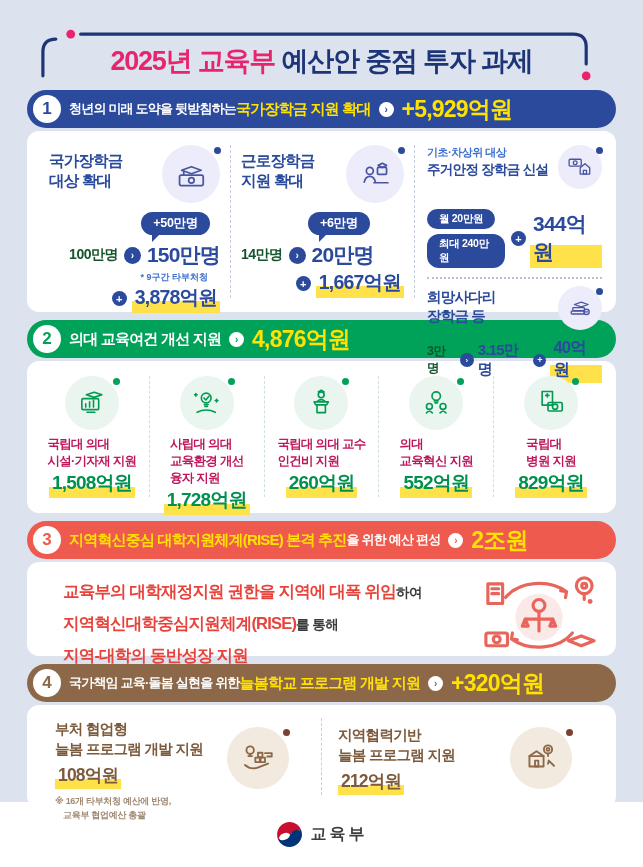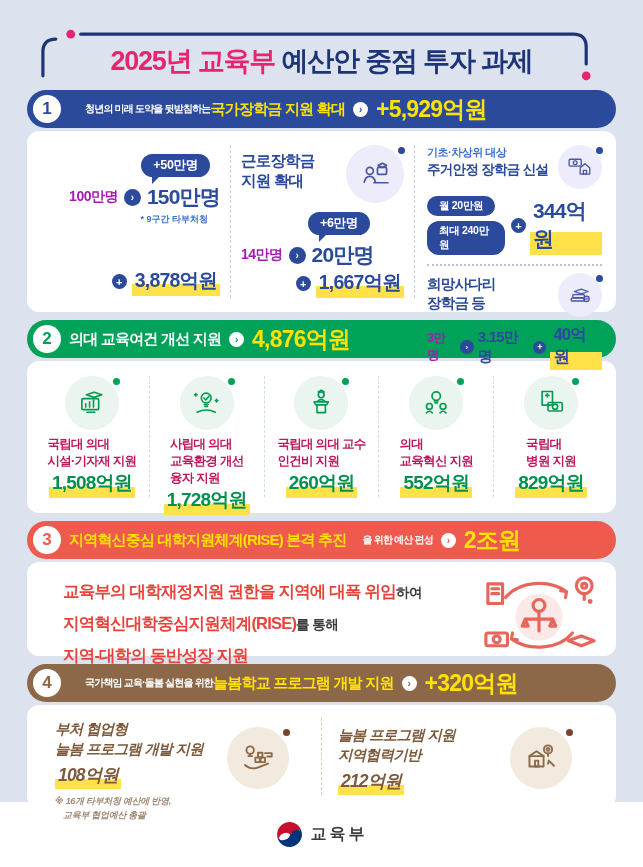--- a/index.html
+++ b/index.html
@@ -12,21 +12,21 @@
   .titlebox svg.frame { position: absolute; inset: 0; width: 100%; height: 100%; }
   .main-title { position: absolute; left: 0; right: 0; top: 15px; text-align: center;
     font-size: 27px; font-weight: 800; color: #1d3576; letter-spacing: -1.2px; }
   .main-title .em { color: #e8246d; }
 
   
   .hd { height: 38px; border-radius: 19px; display: flex; align-items: center;
     padding: 0 14px 0 6px; color: #fff; font-weight: 700; white-space: nowrap; }
   .hd .num { width: 28px; height: 28px; border-radius: 50%; background: #fff; flex: none;
     display: flex; align-items: center; justify-content: center; font-size: 17px; font-weight: 800; margin-right: 8px; }
-  .hd .pre, .hd .rest { font-size: 10px; letter-spacing: -0.8px; margin-left: 16px; }
+  .hd .pre, .hd .rest { font-size: 13px; letter-spacing: -0.8px; }
   .hd .em { color: #ffe200; font-size: 15px; font-weight: 800; letter-spacing: -0.8px; }
   .hd .em.white { color: #fff; }
   .hd .arr { width: 15px; height: 15px; border-radius: 50%; background: #fff; flex: none;
     display: flex; align-items: center; justify-content: center; font-size: 10px; font-weight: 800; margin: 0 8px; }
   .hd .amt { color: #ffe200; font-size: 23px; font-weight: 800; letter-spacing: -0.8px; }
 
   .sec1 .hd { background: #2b4a9c; } .sec1 .hd .num, .sec1 .hd .arr { color: #2b4a9c; }
   .sec2 .hd { background: #00a159; } .sec2 .hd .num, .sec2 .hd .arr { color: #00a159; }
   .sec3 .hd { background: #ee5a4e; } .sec3 .hd .num, .sec3 .hd .arr { color: #ee5a4e; }
   .sec4 .hd { background: #8c6848; } .sec4 .hd .num, .sec4 .hd .arr { color: #8c6848; }
@@ -51,35 +51,35 @@
   .s1col.c2 { width: 184px; border-right: 1px dashed #c5cedf; }
   .s1col.c3 { flex: 1; padding: 0 2px 0 12px; }
   .chead { display: flex; justify-content: space-between; align-items: flex-start; }
   .ctitle { font-size: 15.5px; font-weight: 800; color: #2b4a9c; line-height: 1.3; letter-spacing: -0.8px; padding-top: 6px; }
   .bubblewrap { display: flex; justify-content: flex-end; padding-right: 10px; margin-top: 9px; }
   .bubble { background: #2b4a9c; color: #fff; font-size: 12.5px; font-weight: 700; padding: 3px 12px;
     border-radius: 13px; position: relative; letter-spacing: -0.3px; }
   .bubble:after { content: ""; position: absolute; left: 11px; bottom: -7px;
     border: 4px solid transparent; border-top-color: #2b4a9c; border-left-color: #2b4a9c; }
   .grow { display: flex; align-items: center; justify-content: flex-end; gap: 6px; margin-top: 6px; }
-  .from { color: #a21caf; font-size: 14px; font-weight: 600; letter-spacing: -0.5px; }
+  .from { color: #14532d; font-size: 14px; font-weight: 600; letter-spacing: -0.5px; }
   .goarr { width: 17px; height: 17px; background: #2b4a9c; border-radius: 50%; color: #fff; flex: none;
     font-size: 10px; font-weight: 800; display: flex; align-items: center; justify-content: center; }
   .goarr.sm2 { width: 14px; height: 14px; font-size: 8px; }
   .to { color: #2b4a9c; font-size: 21px; font-weight: 800; letter-spacing: -0.8px; }
   .note9 { text-align: right; color: #3d6fd0; font-size: 9px; font-weight: 700; margin: 2px 12px 0 0; }
   .amtrow { display: flex; align-items: center; justify-content: flex-end; gap: 5px; margin-top: auto; padding-bottom: 2px; }
   .plusc { width: 15px; height: 15px; border-radius: 50%; background: #2b4a9c; color: #fff; flex: none;
     font-size: 11px; font-weight: 800; display: flex; align-items: center; justify-content: center; }
   .hl { background: linear-gradient(transparent 60%, #ffe24a 60%); padding: 0 3px 2px; }
   .amt1 { font-size: 19.5px; font-weight: 800; color: #2b4a9c; letter-spacing: -0.8px; }
 
   .sub3 { color: #3d6fd0; font-size: 11px; font-weight: 700; letter-spacing: -0.5px; }
   .t3 { color: #2b4a9c; font-size: 13.5px; font-weight: 800; letter-spacing: -0.7px; margin-top: 1px; }
-  .pillrow { display: flex; align-items: center; gap: 6px; margin-top: 7px; }
+  .pillrow { display: flex; align-items: center; gap: 6px; margin-top: 20px; }
   .pills { display: flex; flex-direction: column; gap: 5px; align-items: flex-start; }
   .pill { background: #2b4a9c; color: #fff; font-size: 10.5px; font-weight: 700; border-radius: 12px;
     padding: 3px 12px; letter-spacing: -0.3px; }
   .amt344 { display: flex; align-items: center; gap: 4px; margin-left: auto; }
   .amt344 .v { font-size: 21px; font-weight: 800; color: #2b4a9c; letter-spacing: -0.8px; }
   .dotline { border-top: 2px dotted #b9c3d6; margin: 9px 0 7px; }
   .c3b-row { display: flex; align-items: center; gap: 4px; margin-top: 7px; }
   .to.sm { font-size: 15px; }
   .amt40 { font-size: 16.5px; font-weight: 800; color: #2b4a9c; letter-spacing: -0.8px; }
 
@@ -96,21 +96,21 @@
   
   .s3-card { position: relative; padding: 14px 150px 12px 36px; height: 94px; }
   .s3line { font-size: 13.5px; color: #3a3a3a; font-weight: 700; line-height: 31px; letter-spacing: -0.5px; white-space: nowrap; }
   .s3line .em { color: #e8433b; font-size: 16.5px; font-weight: 800; letter-spacing: -0.8px; }
   .s3icon { position: absolute; right: 18px; top: 10px; width: 118px; height: 78px; color: #e8655c; }
 
   
   .s4-card { display: flex; padding: 13px 12px; height: 103px; }
   .s4half { flex: 1; display: flex; padding: 2px 6px 0 16px; gap: 6px; }
   .s4half.left { border-right: 1px dashed #d9cabb; }
-  .s4text { flex: 1; font-style: italic; }
+  .s4text { flex: 1; }
   .s4title { color: #7d5a3c; font-size: 14.5px; font-weight: 800; line-height: 1.35; letter-spacing: -0.7px; }
   .s4amt { display: inline-block; margin-top: 4px; font-size: 17.5px; font-weight: 800; color: #7d5a3c; letter-spacing: -0.8px; }
   .s4note { margin-top: 6px; color: #a18a74; font-size: 9px; font-weight: 600; line-height: 1.55; letter-spacing: -0.3px; }
   .s4icon-wrap { display: flex; align-items: center; padding-right: 26px; }
 
   
   .footer { height: 65px; display: flex; align-items: center; justify-content: center; gap: 8px; background: #fff; }
   .gov-logo { width: 27px; height: 27px; }
   .ministry { font-size: 16px; color: #3c3c3c; font-weight: 600; letter-spacing: 3px; }
 </style>
@@ -136,20 +136,35 @@
       <div class="hd">
         <span class="num">1</span>
         <span class="pre">청년의 미래 도약을 뒷받침하는 </span>
         <span class="em">국가장학금 지원 확대</span>
         <span class="arr">›</span>
         <span class="amt">+5,929억원</span>
       </div>
       <div class="card s1-card">
 
         <div class="s1col c1">
+          <div class="chead">
+            <div class="ctitle">
+              <span style="display:block">국가장학금</span>
+              <span style="display:block">대상 확대</span>
+            </div>
+            <span class="icirc">
+              <svg viewBox="0 0 100 100" class="lineart">
+                  <path d="M22 38 L50 28 L78 38 L50 48 Z"></path>
+                  <path d="M28 42 v8"></path>
+                  <rect x="16" y="52" width="68" height="30" rx="5"></rect>
+                  <circle cx="50" cy="67" r="8"></circle>
+                </svg>
+              <span class="dot"></span>
+            </span>
+          </div>
           <div class="bubblewrap">
               <span class="bubble">+50만명</span>
             </div>
           <div class="grow">
             <span class="from">100만명</span>
             <span class="goarr">›</span>
             <span class="to">150만명</span>
           </div>
           <div class="note9">* 9구간 타부처청</div>
           <div class="amtrow">
@@ -427,22 +442,22 @@
                   <path d="M70 38 h18 v9 h-12"></path>
                 </svg>
               <span class="dot"></span>
             </span>
           </div>
         </div>
 
         <div class="s4half">
           <div class="s4text" style="padding-top:6px;">
             <div class="s4title">
+              <span style="display:block">지역협력기반</span>
               <span style="display:block">늘봄 프로그램 지원</span>
-              <span style="display:block">지역협력기반</span>
             </div>
             <span class="s4amt hl">212억원</span>
           </div>
           <div class="s4icon-wrap">
             <span class="icirc brown">
               <svg viewBox="0 0 100 100" class="lineart">
                   <rect x="20" y="46" width="38" height="28"></rect>
                   <path d="M20 46 l19 -13 19 13"></path>
                   <rect x="35" y="58" width="9" height="16"></rect>
                   <circle cx="70" cy="28" r="11"></circle>

